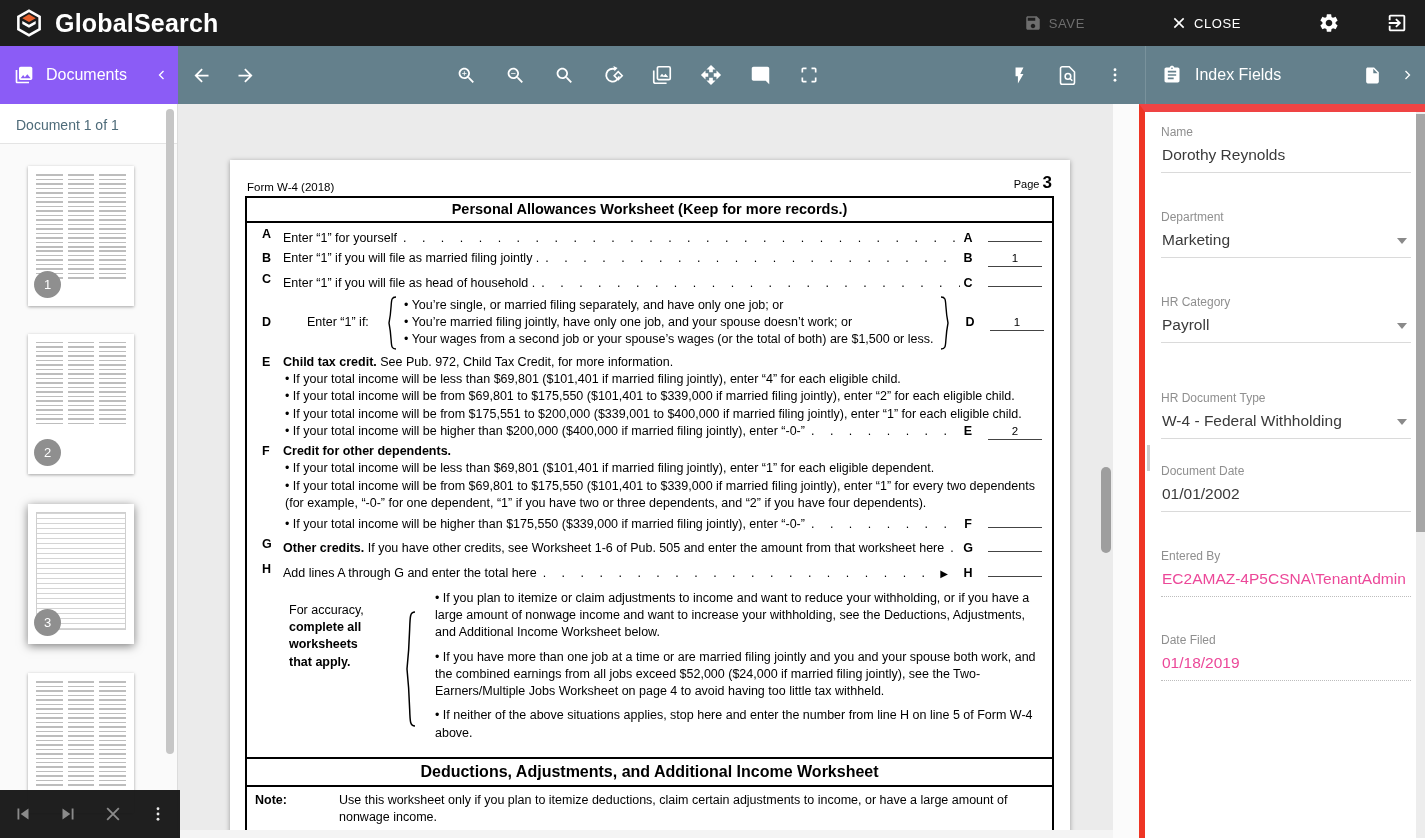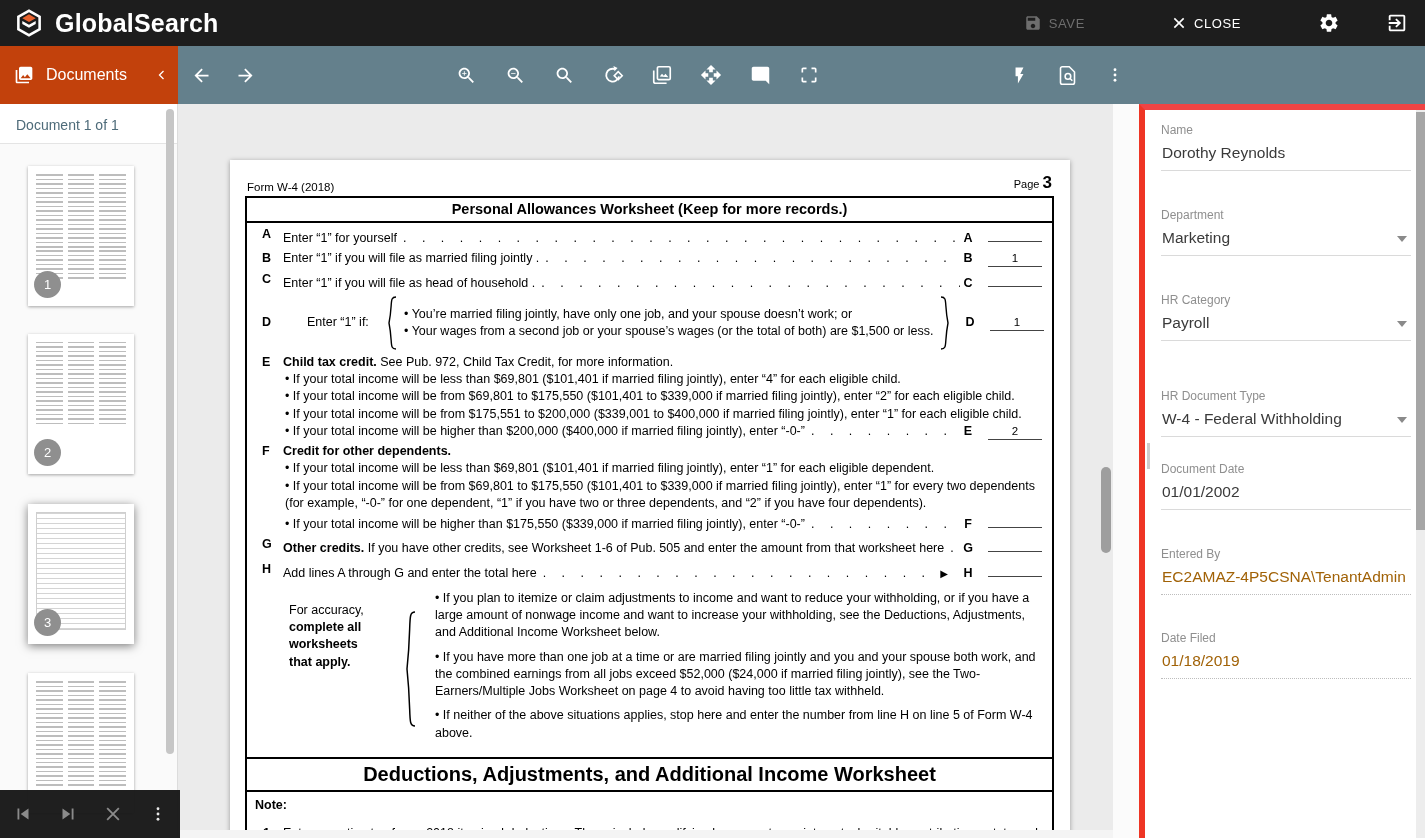--- a/index.html
+++ b/index.html
@@ -14,21 +14,21 @@
   .apptitle { color:#fff; font-size:25px; font-weight:bold; margin-left:11px; letter-spacing:.2px; }
   .topbar-right { position:absolute; right:0; top:0; height:46px; display:flex; align-items:center;gap:28px; }
   .tb-btn { display:flex; align-items:center; gap:7px; font-size:13px; letter-spacing:.6px; cursor:pointer; }
   .tb-save { color:#6e6e6e; margin-right:58px; }
   .tb-close { color:#fff; margin-right:40px; }
   .tb-icon { width:40px; display:flex; justify-content:center; cursor:pointer; }
 
   
   .toolbar { position:absolute; left:0; top:46px; width:1425px; height:58px;
              background:#64808c; z-index:25; }
-  .tb-docs { position:absolute; left:0; top:0; bottom:0; width:178px; background:#c2410c;
+  .tb-docs { position:absolute; left:0; top:0; bottom:0; width:178px; background:#8b5cf6;
              display:flex; align-items:center; padding:0 10px 0 14px; color:#fff; }
   .tb-docs .lbl { font-size:16px; margin-left:12px; flex:1; }
   .nav-arrows { position:absolute; left:190px; top:0; bottom:0; display:flex; align-items:center; gap:22px; }
   .ctr-icons { position:absolute; left:455px; top:0; bottom:0; display:flex; align-items:center; gap:27px; }
   .rt-icons { position:absolute; left:1008px; top:0; bottom:0; display:flex; align-items:center; gap:26px; }
   .tbi { width:22px; height:22px; display:flex; align-items:center; justify-content:center; cursor:pointer; }
   .tb-index { position:absolute; left:1145px; right:0; top:0; bottom:0; background:#64808c;
               border-left:1px solid rgba(255,255,255,.14); display:flex; align-items:center;
               padding:0 12px 0 16px; color:#fff; }
   .tb-index .lbl { font-size:16px; margin-left:13px; flex:1; }
@@ -87,34 +87,34 @@
   .d-intro { flex:none; width:78px; display:flex; align-items:center;margin-left:24px; }
   .d-bullets { flex:1; min-width:0; padding:0 4px; }
   .d-right { flex:none; display:flex; align-items:center; gap:12px; padding-left:10px; }
   .d-right b { width:16px; text-align:center; }
   .acc { display:flex; padding:8px 8px 6px 8px; }
   .acc-label { flex:none; width:148px; padding:12px 0 0 34px; }
   .acc-label .b { font-weight:bold; }
   .acc-bullets { flex:1; min-width:0; padding-left:16px; }
   .acc-bullets .bullet { margin-bottom:7px; }
   .ws2title { border-top:2px solid #000; border-bottom:2px solid #000; font-weight:bold;
-              font-size:20px; text-align:center; padding:2px 0; margin-top:2px; }
+              font-size:16px; text-align:center; padding:2px 0; margin-top:2px; }
   .nrow { display:flex; padding:5px 8px 2px;gap:48px; }
   .nrow b { flex:none; width:36px; }
   .itemrow { display:flex; padding:8px 8px 0; }
   .itemrow .num { width:28px; flex:none; font-weight:bold; padding-left:8px; }
 
   
   .panel { position:absolute; left:1139px; top:104px; right:0; bottom:0; background:#fff;
-           border-left:6px solid #ee3524; border-top:6px solid #ef4444; z-index:10; }
+           border-left:6px solid #ee3524; border-top:8px solid #ef4444; z-index:10; }
   .field { position:absolute; left:16px; width:250px; }
   .flabel { font-size:12px; color:#8f8f8f; }
   .fvalue { font-size:15.5px; color:#3a3a3a; margin-top:7px; padding:0 0 8px 1px;
             border-bottom:1px solid #dadada; position:relative; }
-  .fvalue.ro { color:#a16207; border-bottom:1px dotted #bdbdbd; }
+  .fvalue.ro { color:#ec4899; border-bottom:1px dotted #bdbdbd; }
   .caret { position:absolute; right:4px; top:7px; width:0; height:0;
            border-left:5px solid transparent; border-right:5px solid transparent;
            border-top:6px solid #8a8a8a; }
   .p-handle { position:absolute; left:2px; top:333px; width:3px; height:26px; background:#cdcdcd; }
   .p-track { position:absolute; right:0; top:0; bottom:0; width:9px; background:#ededed; }
   .p-thumb { position:absolute; right:0; top:2px; width:9px; height:418px; background:#a6a6a6; }
 </style>
 </head>
 <body>
 
@@ -248,20 +248,38 @@
     </span>
     <span class="tbi">
       <svg width="18" height="18" viewBox="0 0 24 24" fill="#fff">
           <circle cx="12" cy="5" r="1.9"></circle>
           <circle cx="12" cy="12" r="1.9"></circle>
           <circle cx="12" cy="19" r="1.9"></circle>
         </svg>
     </span>
   </div>
 
+  <div class="tb-index">
+    <span>
+      <svg width="20" height="20" viewBox="0 0 24 24" fill="#fff">
+          <path d="M19 3h-4.18C14.4 1.84 13.3 1 12 1c-1.3 0-2.4.84-2.82 2H5c-1.1 0-2 .9-2 2v14c0 1.1.9 2 2 2h14c1.1 0 2-.9 2-2V5c0-1.1-.9-2-2-2zm-7 0c.55 0 1 .45 1 1s-.45 1-1 1-1-.45-1-1 .45-1 1-1zm2 14H7v-2h7v2zm3-4H7v-2h10v2zm0-4H7V7h10v2z"></path>
+        </svg>
+    </span>
+    <span class="lbl">Index Fields</span>
+    <span class="tbi" style="margin-right:18px;">
+      <svg width="19" height="19" viewBox="0 0 24 24" fill="#fff">
+          <path d="M6 2c-1.1 0-1.99.9-1.99 2L4 20c0 1.1.89 2 1.99 2H18c1.1 0 2-.9 2-2V8l-6-6H6zm7 7V3.5L18.5 9H13z"></path>
+        </svg>
+    </span>
+    <span>
+      <svg width="12" height="12" viewBox="0 0 24 24" fill="none" stroke="#fff" stroke-width="2.6">
+          <path d="M9 4 L17 12 L9 20"></path>
+        </svg>
+    </span>
+  </div>
 </div>
 
 <div class="sidebar">
   <div class="sb-head">Document 1 of 1</div>
 
   <div class="thumb" style="top:62px;">
     <div class="t-cols">
       <div class="t-col"></div>
         <div class="t-col"></div>
         <div class="t-col"></div>
@@ -375,20 +393,21 @@
 
       <div class="wrow" style="align-items:center;">
         <span class="lcol">D</span>
         <span class="d-intro">Enter “1” if:</span>
         <span class="brace">
           <svg width="13" height="56" viewBox="0 0 13 56" fill="none" stroke="#000" stroke-width="1.4">
               <path d="M11 2 C4 2 8 8 4 28 C8 48 4 54 11 54"></path>
             </svg>
         </span>
         <div class="d-bullets">
+          <div class="bullet">You’re single, or married filing separately, and have only one job; or</div>
           <div class="bullet">You’re married filing jointly, have only one job, and your spouse doesn’t work; or</div>
           <div class="bullet">Your wages from a second job or your spouse’s wages (or the total of both) are $1,500 or less.</div>
         </div>
         <span class="brace">
           <svg width="13" height="56" viewBox="0 0 13 56" fill="none" stroke="#000" stroke-width="1.4">
               <path d="M2 2 C9 2 5 8 9 28 C5 48 9 54 2 54"></path>
             </svg>
         </span>
         <span class="d-right">
             <b>D</b>
@@ -475,20 +494,21 @@
         <div class="acc-bullets">
           <div class="bullet">If you plan to itemize or claim adjustments to income and want to reduce your withholding, or if you have a large amount of nonwage income and want to increase your withholding, see the Deductions, Adjustments, and Additional Income Worksheet below.</div>
           <div class="bullet">If you have more than one job at a time or are married filing jointly and you and your spouse both work, and the combined earnings from all jobs exceed $52,000 ($24,000 if married filing jointly), see the Two-Earners/Multiple Jobs Worksheet on page 4 to avoid having too little tax withheld.</div>
           <div class="bullet">If neither of the above situations applies, stop here and enter the number from line H on line 5 of Form W-4 above.</div>
         </div>
       </div>
 
       <div class="ws2title">Deductions, Adjustments, and Additional Income Worksheet</div>
       <div class="nrow">
         <b>Note:</b>
+        <span>Use this worksheet only if you plan to itemize deductions, claim certain adjustments to income, or have a large amount of nonwage income.</span>
       </div>
       <div class="itemrow">
         <span class="num">1</span>
         <div class="wbody">
           <div>Enter an estimate of your 2018 itemized deductions. These include qualifying home mortgage interest, charitable contributions, state and local taxes (up to $10,000), and medical expenses in excess of 7.5% of</div>
 
         </div>
       </div>
     </div>
   </div>

